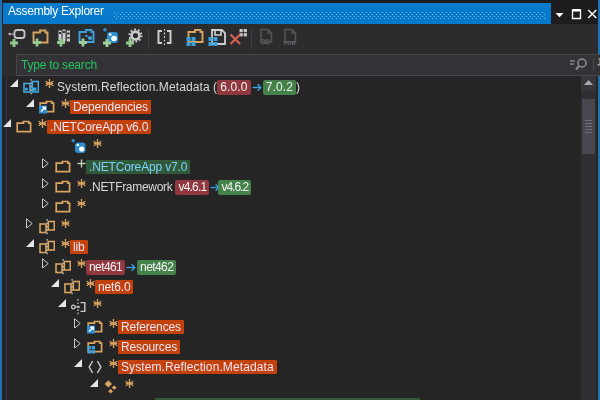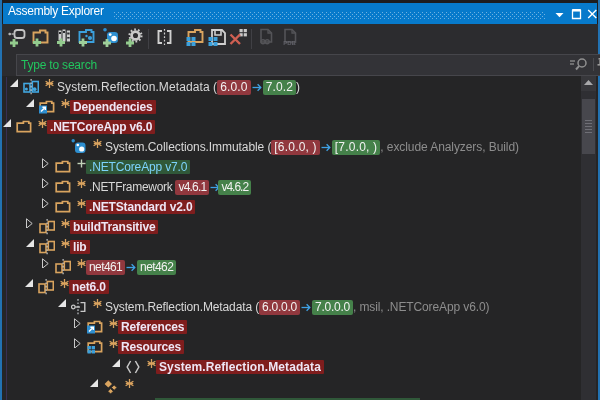--- a/index.html
+++ b/index.html
@@ -3,21 +3,21 @@
 <meta charset="utf-8">
 <style>
   html,body{margin:0;padding:0;}
   body{width:600px;height:400px;overflow:hidden;background:#1d1d1f;
        font-family:"Liberation Sans",sans-serif;-webkit-font-smoothing:antialiased;}
   .abs{position:absolute;}
   
   #bL{left:0;top:0;width:2px;height:400px;background:#2272b2;}
   #bR{right:0;top:0;width:2px;height:400px;background:#2272b2;}
   
-  #title{left:3px;top:3px;width:594px;height:21px;background:#077acb;color:#fff;
+  #title{left:3px;top:3px;width:548px;height:21px;background:#077acb;color:#fff;
          font-size:12px;letter-spacing:-0.2px;}
   #title .cap{position:absolute;left:5px;top:1px;letter-spacing:-0.25px;}
   
   #panel{left:2px;top:24px;width:596px;height:52px;background:#2c2c2f;}
   #sbox{position:absolute;left:14px;top:30px;width:590px;height:20px;
         background:#333337;border:1px solid #46464b;color:#22c55e;font-size:12px;
         letter-spacing:-0.2px;}
   #sbox .ph{position:absolute;left:4px;top:3px;}
   .tsep{position:absolute;top:5px;width:1px;height:20px;background:#404045;}
   .tbi{position:absolute;top:3px;width:22px;height:22px;}
@@ -31,21 +31,21 @@
   #sthumb{position:absolute;left:1px;top:23px;width:13px;height:55px;background:#47474d;}
   #grip{position:absolute;left:3px;top:21px;width:7px;height:13px;
     background:repeating-linear-gradient(#6f6f76 0 1px, transparent 1px 3px);}
   
   .r{position:absolute;left:2px;height:20px;display:flex;align-items:flex-start;
      font-size:12px;color:#d8d8d8;white-space:pre;letter-spacing:-0.15px;}
   .e{flex:0 0 14px;height:10px;position:relative;top:-2px;}
   .i{flex:0 0 16px;height:16px;margin-right:4px;position:relative;top:-1.5px;}
   .s{flex:0 0 9px;height:9px;margin-left:2px;margin-right:3px;position:relative;top:-1.5px;}
   .t > .hl:first-child, .t > .gn:first-child{margin-left:-3px;}
-  .hl{background:#7f1d1d;color:#eee6f5;padding:1px 3px;border-radius:1px;line-height:12px;display:inline-block;font-weight:bold;}
+  .hl{background:#c2410c;color:#eee6f5;padding:1px 3px;border-radius:1px;line-height:12px;display:inline-block;}
   .gn{background:#305839;color:#7dd3fc;padding:1px 3px;border-radius:1px;line-height:12px;display:inline-block;}
   .cr{background:#91383e;color:#f2f2f2;padding:1px 3px;border-radius:2px;line-height:13px;display:inline-block;}
   .cg{background:#45814a;color:#f2f2f2;padding:1px 3px;border-radius:2px;line-height:13px;display:inline-block;}
   .gy{color:#8d8d8d;}
   #gsliver{left:155px;top:398px;width:265px;height:2px;background:#305839;}
 </style>
 </head>
 <body>
 <div class="abs" id="bL"></div>
 <div class="abs" id="bR"></div>
@@ -264,26 +264,21 @@
         <circle cx="10.7" cy="10" r="2.6" fill="#fff"></circle>
         <circle cx="6.8" cy="6" r="1.3" fill="#fff"></circle>
         <circle cx="2.2" cy="1.8" r="1.7" fill="#2e8fd0"></circle>
       </svg><svg class="s" width="9" height="9">
         <g stroke="#d9a35f" stroke-width="1.3">
           <line x1="4.5" y1="0" x2="4.5" y2="9"></line>
           <line x1="0.6" y1="2.25" x2="8.4" y2="6.75"></line>
           <line x1="8.4" y1="2.25" x2="0.6" y2="6.75"></line>
           <line x1="0.8" y1="4.5" x2="8.2" y2="4.5"></line>
         </g>
-      </svg><span class="t">System.Collections.Immutable (<span class="cr" style="letter-spacing:0.2px">[6.0.0,&nbsp;)</span><svg class="aw" width="10" height="9" style="vertical-align:-1px;margin:0 1px">
-          <g stroke="#3fa2e5" stroke-width="1.3" fill="none">
-            <line x1="0.5" y1="4.5" x2="8.3" y2="4.5"></line>
-            <path d="M5.6,1.3 L8.8,4.5 L5.6,7.7"></path>
-          </g>
-        </svg><span class="cg" style="letter-spacing:0.2px">[7.0.0,&nbsp;)</span><span class="gy">, exclude Analyzers, Build)</span></span></div>
+      </svg></div>
 <div class="r" style="top:160px;padding-left:39px"><svg class="e" width="14" height="11">
         <polygon points="1.5,0.8 7.2,5.5 1.5,10.2" fill="none" stroke="#cacaca" stroke-width="1"></polygon>
       </svg><svg class="i" width="16" height="16" viewBox="0 0 16 16">
         <path d="M1.2,12.6 L1.2,4.1 L7.4,4.1 L7.4,2.5 L12.8,2.5 L12.8,4.1 L14.6,4.1 L14.6,12.6 Z" fill="none" stroke="#d9a45f" stroke-width="1.7"></path>
       </svg><svg class="s" width="9" height="9">
         <g stroke="#c0d2b8" stroke-width="1.4">
           <line x1="4.5" y1="0.5" x2="4.5" y2="8.5"></line>
           <line x1="0.5" y1="4.5" x2="8.5" y2="4.5"></line>
         </g>
       </svg><span class="t"><span class="gn">.NETCoreApp v7.0</span></span></div>
@@ -308,35 +303,35 @@
         <polygon points="1.5,0.8 7.2,5.5 1.5,10.2" fill="none" stroke="#cacaca" stroke-width="1"></polygon>
       </svg><svg class="i" width="16" height="16" viewBox="0 0 16 16">
         <path d="M1.2,12.6 L1.2,4.1 L7.4,4.1 L7.4,2.5 L12.8,2.5 L12.8,4.1 L14.6,4.1 L14.6,12.6 Z" fill="none" stroke="#d9a45f" stroke-width="1.7"></path>
       </svg><svg class="s" width="9" height="9">
         <g stroke="#d9a35f" stroke-width="1.3">
           <line x1="4.5" y1="0" x2="4.5" y2="9"></line>
           <line x1="0.6" y1="2.25" x2="8.4" y2="6.75"></line>
           <line x1="8.4" y1="2.25" x2="0.6" y2="6.75"></line>
           <line x1="0.8" y1="4.5" x2="8.2" y2="4.5"></line>
         </g>
-      </svg><span class="t"><span class="hl">.NETStandard v2.0</span></span></div>
+      </svg></div>
 <div class="r" style="top:220px;padding-left:23px"><svg class="e" width="14" height="11">
         <polygon points="1.5,0.8 7.2,5.5 1.5,10.2" fill="none" stroke="#cacaca" stroke-width="1"></polygon>
       </svg><svg class="i" width="16" height="16" viewBox="0 0 16 16">
         <rect x="1" y="5" width="6" height="8.5" fill="none" stroke="#d9a45f" stroke-width="1.6"></rect>
         <rect x="9.3" y="2.5" width="6" height="8.5" fill="none" stroke="#d9a45f" stroke-width="1.6"></rect>
         <line x1="8.1" y1="0" x2="8.1" y2="16" stroke="#cfd4d8" stroke-width="1.1" stroke-dasharray="1.7 1.7"></line>
       </svg><svg class="s" width="9" height="9">
         <g stroke="#d9a35f" stroke-width="1.3">
           <line x1="4.5" y1="0" x2="4.5" y2="9"></line>
           <line x1="0.6" y1="2.25" x2="8.4" y2="6.75"></line>
           <line x1="8.4" y1="2.25" x2="0.6" y2="6.75"></line>
           <line x1="0.8" y1="4.5" x2="8.2" y2="4.5"></line>
         </g>
-      </svg><span class="t"><span class="hl">buildTransitive</span></span></div>
+      </svg></div>
 <div class="r" style="top:240px;padding-left:23px"><svg class="e" width="14" height="10">
         <polygon points="1,9 9,1 9,9" fill="#e6e6e6"></polygon>
       </svg><svg class="i" width="16" height="16" viewBox="0 0 16 16">
         <rect x="1" y="5" width="6" height="8.5" fill="none" stroke="#d9a45f" stroke-width="1.6"></rect>
         <rect x="9.3" y="2.5" width="6" height="8.5" fill="none" stroke="#d9a45f" stroke-width="1.6"></rect>
         <line x1="8.1" y1="0" x2="8.1" y2="16" stroke="#cfd4d8" stroke-width="1.1" stroke-dasharray="1.7 1.7"></line>
       </svg><svg class="s" width="9" height="9">
         <g stroke="#d9a35f" stroke-width="1.3">
           <line x1="4.5" y1="0" x2="4.5" y2="9"></line>
           <line x1="0.6" y1="2.25" x2="8.4" y2="6.75"></line>
@@ -356,21 +351,21 @@
           <line x1="0.6" y1="2.25" x2="8.4" y2="6.75"></line>
           <line x1="8.4" y1="2.25" x2="0.6" y2="6.75"></line>
           <line x1="0.8" y1="4.5" x2="8.2" y2="4.5"></line>
         </g>
       </svg><span class="t"><span class="cr" style="letter-spacing:-0.6px;margin-left:-3px">net461</span><svg class="aw" width="10" height="9" style="vertical-align:-1px;margin:0 1px">
           <g stroke="#3fa2e5" stroke-width="1.3" fill="none">
             <line x1="0.5" y1="4.5" x2="8.3" y2="4.5"></line>
             <path d="M5.6,1.3 L8.8,4.5 L5.6,7.7"></path>
           </g>
         </svg><span class="cg" style="letter-spacing:-0.6px">net462</span></span></div>
-<div class="r" style="top:280px;padding-left:22px"><svg class="e" width="14" height="10">
+<div class="r" style="top:280px;padding-left:48px"><svg class="e" width="14" height="10">
         <polygon points="1,9 9,1 9,9" fill="#e6e6e6"></polygon>
       </svg><svg class="i" width="16" height="16" viewBox="0 0 16 16">
         <rect x="1" y="5" width="6" height="8.5" fill="none" stroke="#d9a45f" stroke-width="1.6"></rect>
         <rect x="9.3" y="2.5" width="6" height="8.5" fill="none" stroke="#d9a45f" stroke-width="1.6"></rect>
         <line x1="8.1" y1="0" x2="8.1" y2="16" stroke="#cfd4d8" stroke-width="1.1" stroke-dasharray="1.7 1.7"></line>
       </svg><svg class="s" width="9" height="9">
         <g stroke="#d9a35f" stroke-width="1.3">
           <line x1="4.5" y1="0" x2="4.5" y2="9"></line>
           <line x1="0.6" y1="2.25" x2="8.4" y2="6.75"></line>
           <line x1="8.4" y1="2.25" x2="0.6" y2="6.75"></line>
@@ -384,26 +379,21 @@
         <line x1="4.2" y1="8" x2="9" y2="8" stroke="#c8c8c8" stroke-width="1.3"></line>
         <path d="M9.5,3.6 L13.8,3.6 L13.8,12.4 L9.5,12.4" fill="none" stroke="#c8c8c8" stroke-width="1.4"></path>
         <line x1="7" y1="0" x2="7" y2="16" stroke="#cfd4d8" stroke-width="1.1" stroke-dasharray="1.7 1.7"></line>
       </svg><svg class="s" width="9" height="9">
         <g stroke="#d9a35f" stroke-width="1.3">
           <line x1="4.5" y1="0" x2="4.5" y2="9"></line>
           <line x1="0.6" y1="2.25" x2="8.4" y2="6.75"></line>
           <line x1="8.4" y1="2.25" x2="0.6" y2="6.75"></line>
           <line x1="0.8" y1="4.5" x2="8.2" y2="4.5"></line>
         </g>
-      </svg><span class="t">System.Reflection.Metadata (<span class="cr" style="letter-spacing:-0.25px">6.0.0.0</span><svg class="aw" width="10" height="9" style="vertical-align:-1px;margin:0 1px">
-          <g stroke="#3fa2e5" stroke-width="1.3" fill="none">
-            <line x1="0.5" y1="4.5" x2="8.3" y2="4.5"></line>
-            <path d="M5.6,1.3 L8.8,4.5 L5.6,7.7"></path>
-          </g>
-        </svg><span class="cg" style="letter-spacing:-0.25px">7.0.0.0</span><span class="gy">, msil, .NETCoreApp v6.0)</span></span></div>
+      </svg></div>
 <div class="r" style="top:320px;padding-left:71px"><svg class="e" width="14" height="11">
         <polygon points="1.5,0.8 7.2,5.5 1.5,10.2" fill="none" stroke="#cacaca" stroke-width="1"></polygon>
       </svg><svg class="i" width="16" height="16" viewBox="0 0 16 16">
         <path d="M1.2,12.6 L1.2,4.1 L7.4,4.1 L7.4,2.5 L12.8,2.5 L12.8,4.1 L14.6,4.1 L14.6,12.6 Z" fill="none" stroke="#d9a45f" stroke-width="1.7"></path>
         <rect x="0" y="6.5" width="8" height="8" fill="#2f8fd0"></rect>
         <path d="M2,12.5 L5.8,8.7" stroke="#fff" stroke-width="1.4"></path>
         <path d="M3.4,8.2 L6.3,8.2 L6.3,11.1" fill="none" stroke="#fff" stroke-width="1.4"></path>
       </svg><svg class="s" width="9" height="9">
         <g stroke="#d9a35f" stroke-width="1.3">
           <line x1="4.5" y1="0" x2="4.5" y2="9"></line>
@@ -421,21 +411,21 @@
         <rect x="0.5" y="11.1" width="3.4" height="3.4" fill="#3ba0dc"></rect>
         <rect x="4.6" y="11.1" width="3.4" height="3.4" fill="#3ba0dc"></rect>
       </svg><svg class="s" width="9" height="9">
         <g stroke="#d9a35f" stroke-width="1.3">
           <line x1="4.5" y1="0" x2="4.5" y2="9"></line>
           <line x1="0.6" y1="2.25" x2="8.4" y2="6.75"></line>
           <line x1="8.4" y1="2.25" x2="0.6" y2="6.75"></line>
           <line x1="0.8" y1="4.5" x2="8.2" y2="4.5"></line>
         </g>
       </svg><span class="t"><span class="hl">Resources</span></span></div>
-<div class="r" style="top:360px;padding-left:109px"><svg class="e" width="14" height="10">
+<div class="r" style="top:360px;padding-left:71px"><svg class="e" width="14" height="10">
         <polygon points="1,9 9,1 9,9" fill="#e6e6e6"></polygon>
       </svg><svg class="i" width="16" height="16" viewBox="0 0 16 16">
         <g fill="none" stroke="#c8c8c8" stroke-width="1.5">
           <path d="M5.6,2 L2.2,8 L5.6,14"></path>
           <path d="M10.4,2 L13.8,8 L10.4,14"></path>
         </g>
       </svg><svg class="s" width="9" height="9">
         <g stroke="#d9a35f" stroke-width="1.3">
           <line x1="4.5" y1="0" x2="4.5" y2="9"></line>
           <line x1="0.6" y1="2.25" x2="8.4" y2="6.75"></line>

